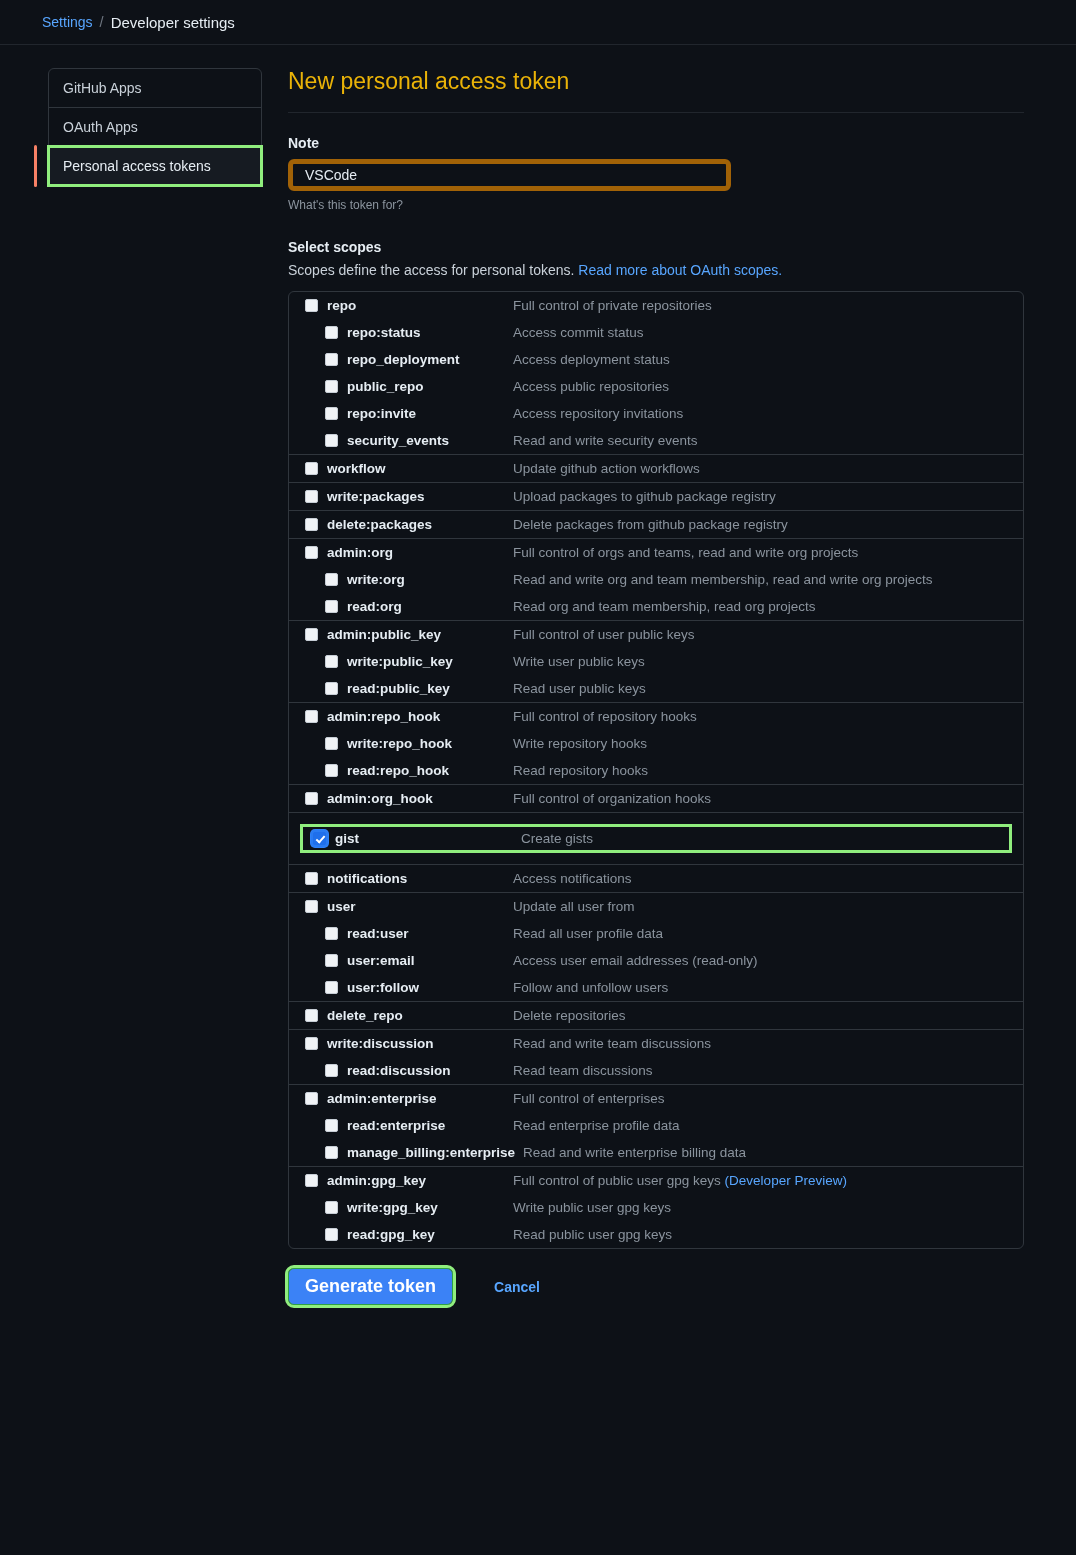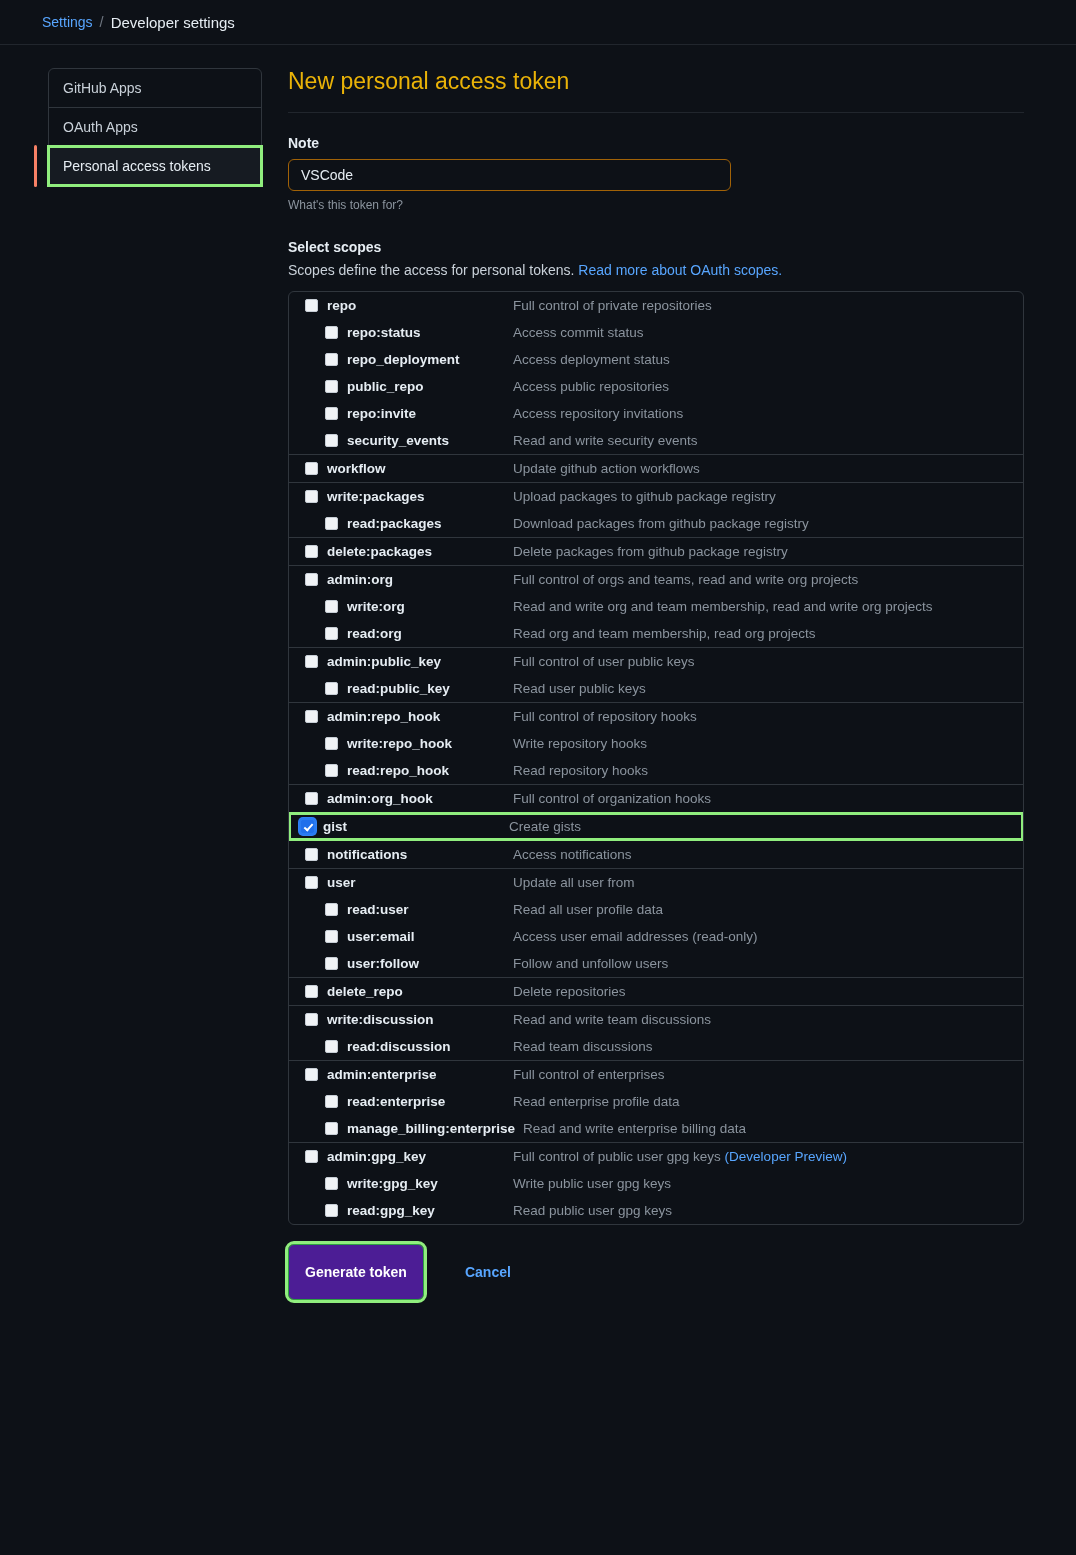--- a/index.html
+++ b/index.html
@@ -74,21 +74,21 @@
 
   .intro { font-size: 14px; line-height: 1.55; color: #c9d1d9; margin: 0 0 26px 0; }
   .intro a, .inline-link { color: #58a6ff; text-decoration: none; cursor: pointer; }
 
   .field-label { font-size: 14px; font-weight: bold; color: #e6edf3; margin-bottom: 8px; }
   .note-input-wrap { position: relative; width: 443px; }
   .note-input {
     width: 443px;
     height: 32px;
     background: #0d1117;
-    border: 1px solid #a16207;
+    border: 5px solid #a16207;
     border-radius: 6px;
     color: #e6edf3;
     font-size: 14px;
     font-family: "Liberation Sans", sans-serif;
     padding: 5px 12px;
     outline: none;
   }
   .note-hint { font-size: 12px; color: #8b949e; margin-top: 7px; }
 
   .section-head { font-size: 14px; font-weight: bold; color: #e6edf3; margin: 27px 0 7px 0; }
@@ -108,21 +108,21 @@
     align-items: center;
     padding: 5px 0 5px 16px;
     min-height: 27px;
     position: relative;
     cursor: pointer;
   }
   .scope-row.child { padding-left: 36px; }
   .scope-row.highlighted {
     outline: 3px solid #90ee7e;
     outline-offset: -2px;
-    margin: 0;
+    margin: 12px;
     padding-left: 12px;
   }
 
   .cb {
     width: 13px; height: 13px;
     flex: 0 0 auto;
     border-radius: 2px;
     background: #f0f3f6;
     border: 1px solid #c6cdd5;
     margin-right: 9px;
@@ -157,28 +157,28 @@
   .scope-desc {
     font-size: 13.5px;
     color: #8b949e;
     white-space: nowrap;
   }
   .scope-desc .preview { color: #58a6ff; }
 
   
   .actions { display: flex; align-items: center; margin-top: 19px; }
   .btn-generate {
-    background: #4c1d95;
+    background: #3b82f6;
     color: #ffffff;
-    font-size: 14px;
+    font-size: 18px;
     font-weight: bold;
     font-family: "Liberation Sans", sans-serif;
     border: 1px solid #2ea043;
     border-radius: 6px;
-    padding: 19px 16px;
+    padding: 7px 16px;
     cursor: pointer;
     outline: 3px solid #90ee7e;
     outline-offset: 0px;
   }
   .btn-cancel {
     color: #58a6ff;
     font-size: 14px;
     font-weight: bold;
     margin-left: 41px;
     cursor: pointer;
@@ -266,25 +266,20 @@
             <span class="scope-name">workflow</span>
             <span class="scope-desc">Update github action workflows</span>
           </div>
         </div>
         <div class="scope-group">
           <div class="scope-row">
             <span class="cb"></span>
             <span class="scope-name">write:packages</span>
             <span class="scope-desc">Upload packages to github package registry</span>
           </div>
-          <div class="scope-row child">
-            <span class="cb"></span>
-            <span class="scope-name">read:packages</span>
-            <span class="scope-desc">Download packages from github package registry</span>
-          </div>
         </div>
         <div class="scope-group">
           <div class="scope-row">
             <span class="cb"></span>
             <span class="scope-name">delete:packages</span>
             <span class="scope-desc">Delete packages from github package registry</span>
           </div>
         </div>
         <div class="scope-group">
           <div class="scope-row">
@@ -301,20 +296,25 @@
             <span class="cb"></span>
             <span class="scope-name">read:org</span>
             <span class="scope-desc">Read org and team membership, read org projects</span>
           </div>
         </div>
         <div class="scope-group">
           <div class="scope-row">
             <span class="cb"></span>
             <span class="scope-name">admin:public_key</span>
             <span class="scope-desc">Full control of user public keys</span>
+          </div>
+          <div class="scope-row child">
+            <span class="cb"></span>
+            <span class="scope-name">write:public_key</span>
+            <span class="scope-desc">Write user public keys</span>
           </div>
           <div class="scope-row child">
             <span class="cb"></span>
             <span class="scope-name">read:public_key</span>
             <span class="scope-desc">Read user public keys</span>
           </div>
         </div>
         <div class="scope-group">
           <div class="scope-row">
             <span class="cb"></span>

